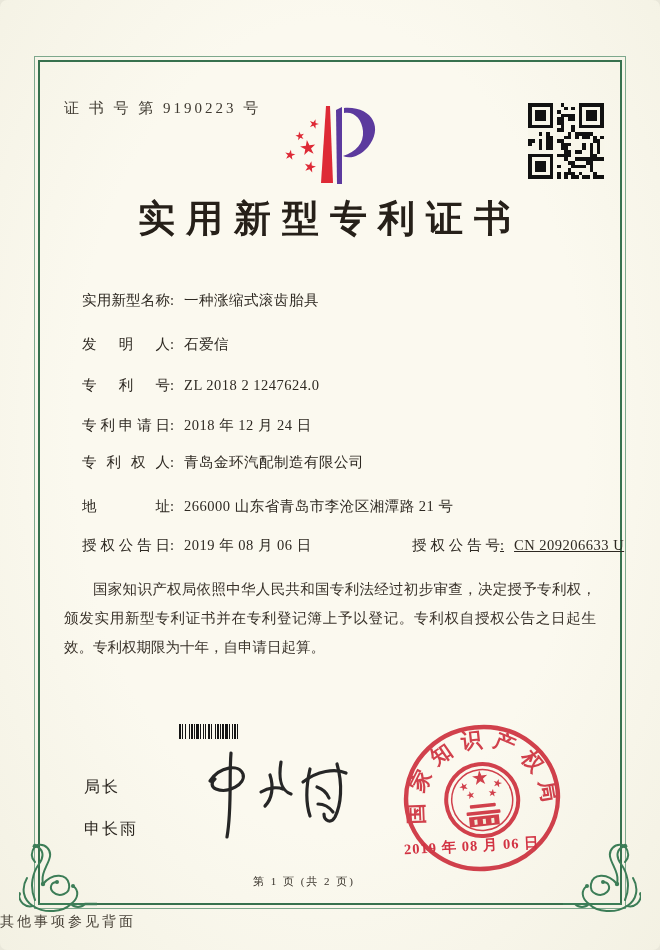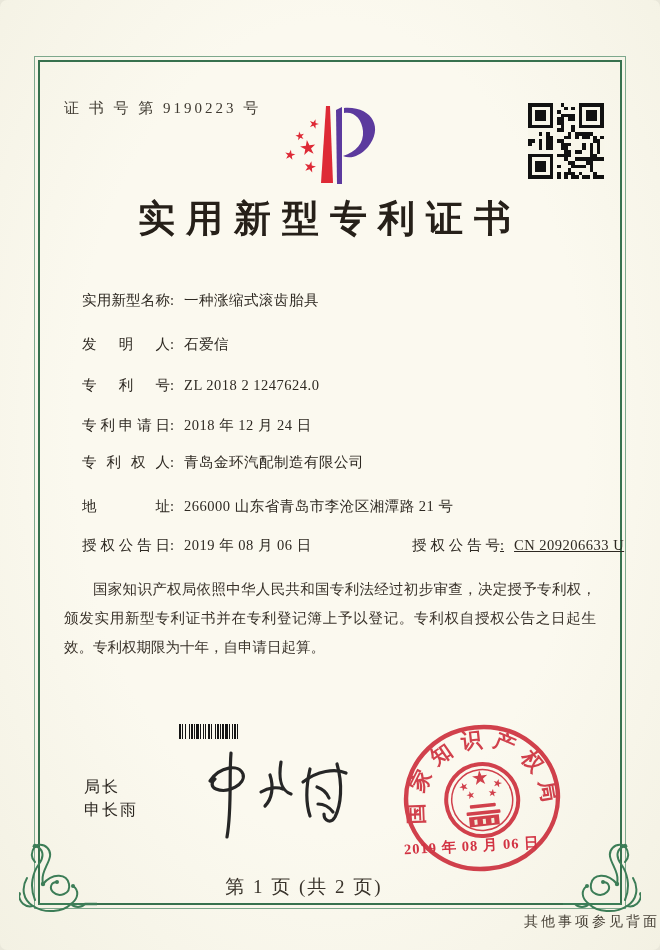--- a/index.html
+++ b/index.html
@@ -16,29 +16,29 @@
   .row{position:absolute;left:82px;font-size:14.5px;color:#2e2922;white-space:nowrap;}
   .lbl{display:inline-block;width:88px;text-align:justify;text-align-last:justify;}
   .colon{margin-right:10px;}
   .val{letter-spacing:0.5px;}
   .grant-no{position:absolute;left:330px;top:0;text-decoration:underline;}
   .paras{position:absolute;left:64px;top:554px;width:532px;font-size:14.5px;line-height:29px;
          color:#39322a;text-align:justify;margin-top:21px;}
   .paras p{margin:0;text-indent:2em;}
   .barcode{position:absolute;left:179px;top:724px;}
   .signer{position:absolute;left:84px;top:777px;font-size:16px;color:#2b2620;letter-spacing:2px;}
-  .signer .name{margin-top:2px;}
+  .signer .name{margin-top:21px;}
   .signature{position:absolute;left:186px;top:747px;}
   .seal{position:absolute;left:399px;top:720px;transform:rotate(-6deg);opacity:0.93;
         mix-blend-mode:multiply;}
   .seal-date{position:absolute;left:404px;top:836px;width:160px;font-size:14.5px;font-weight:600;
              color:#d23343;letter-spacing:1px;transform:rotate(-3deg);}
-  .page-no{position:absolute;left:0;top:874px;width:608px;text-align:center;font-size:19px;
+  .page-no{position:absolute;left:0;top:874px;width:608px;text-align:center;font-size:11px;
            letter-spacing:2px;color:#39332b;}
-  .back-note{position:absolute;left:0;top:913px;width:660px;text-align:right;font-size:14px;
+  .back-note{position:absolute;left:0;top:913px;width:660px;text-align:left;font-size:14px;
              letter-spacing:3px;color:#4a443a;}
   .ornament{position:absolute;width:78px;height:78px;}
   .orn-bl{left:19px;top:842px;}
   .orn-br{left:563px;top:842px;transform:scaleX(-1);}
 </style>
 </head>
 <body>
 
 <div class="page">
 

